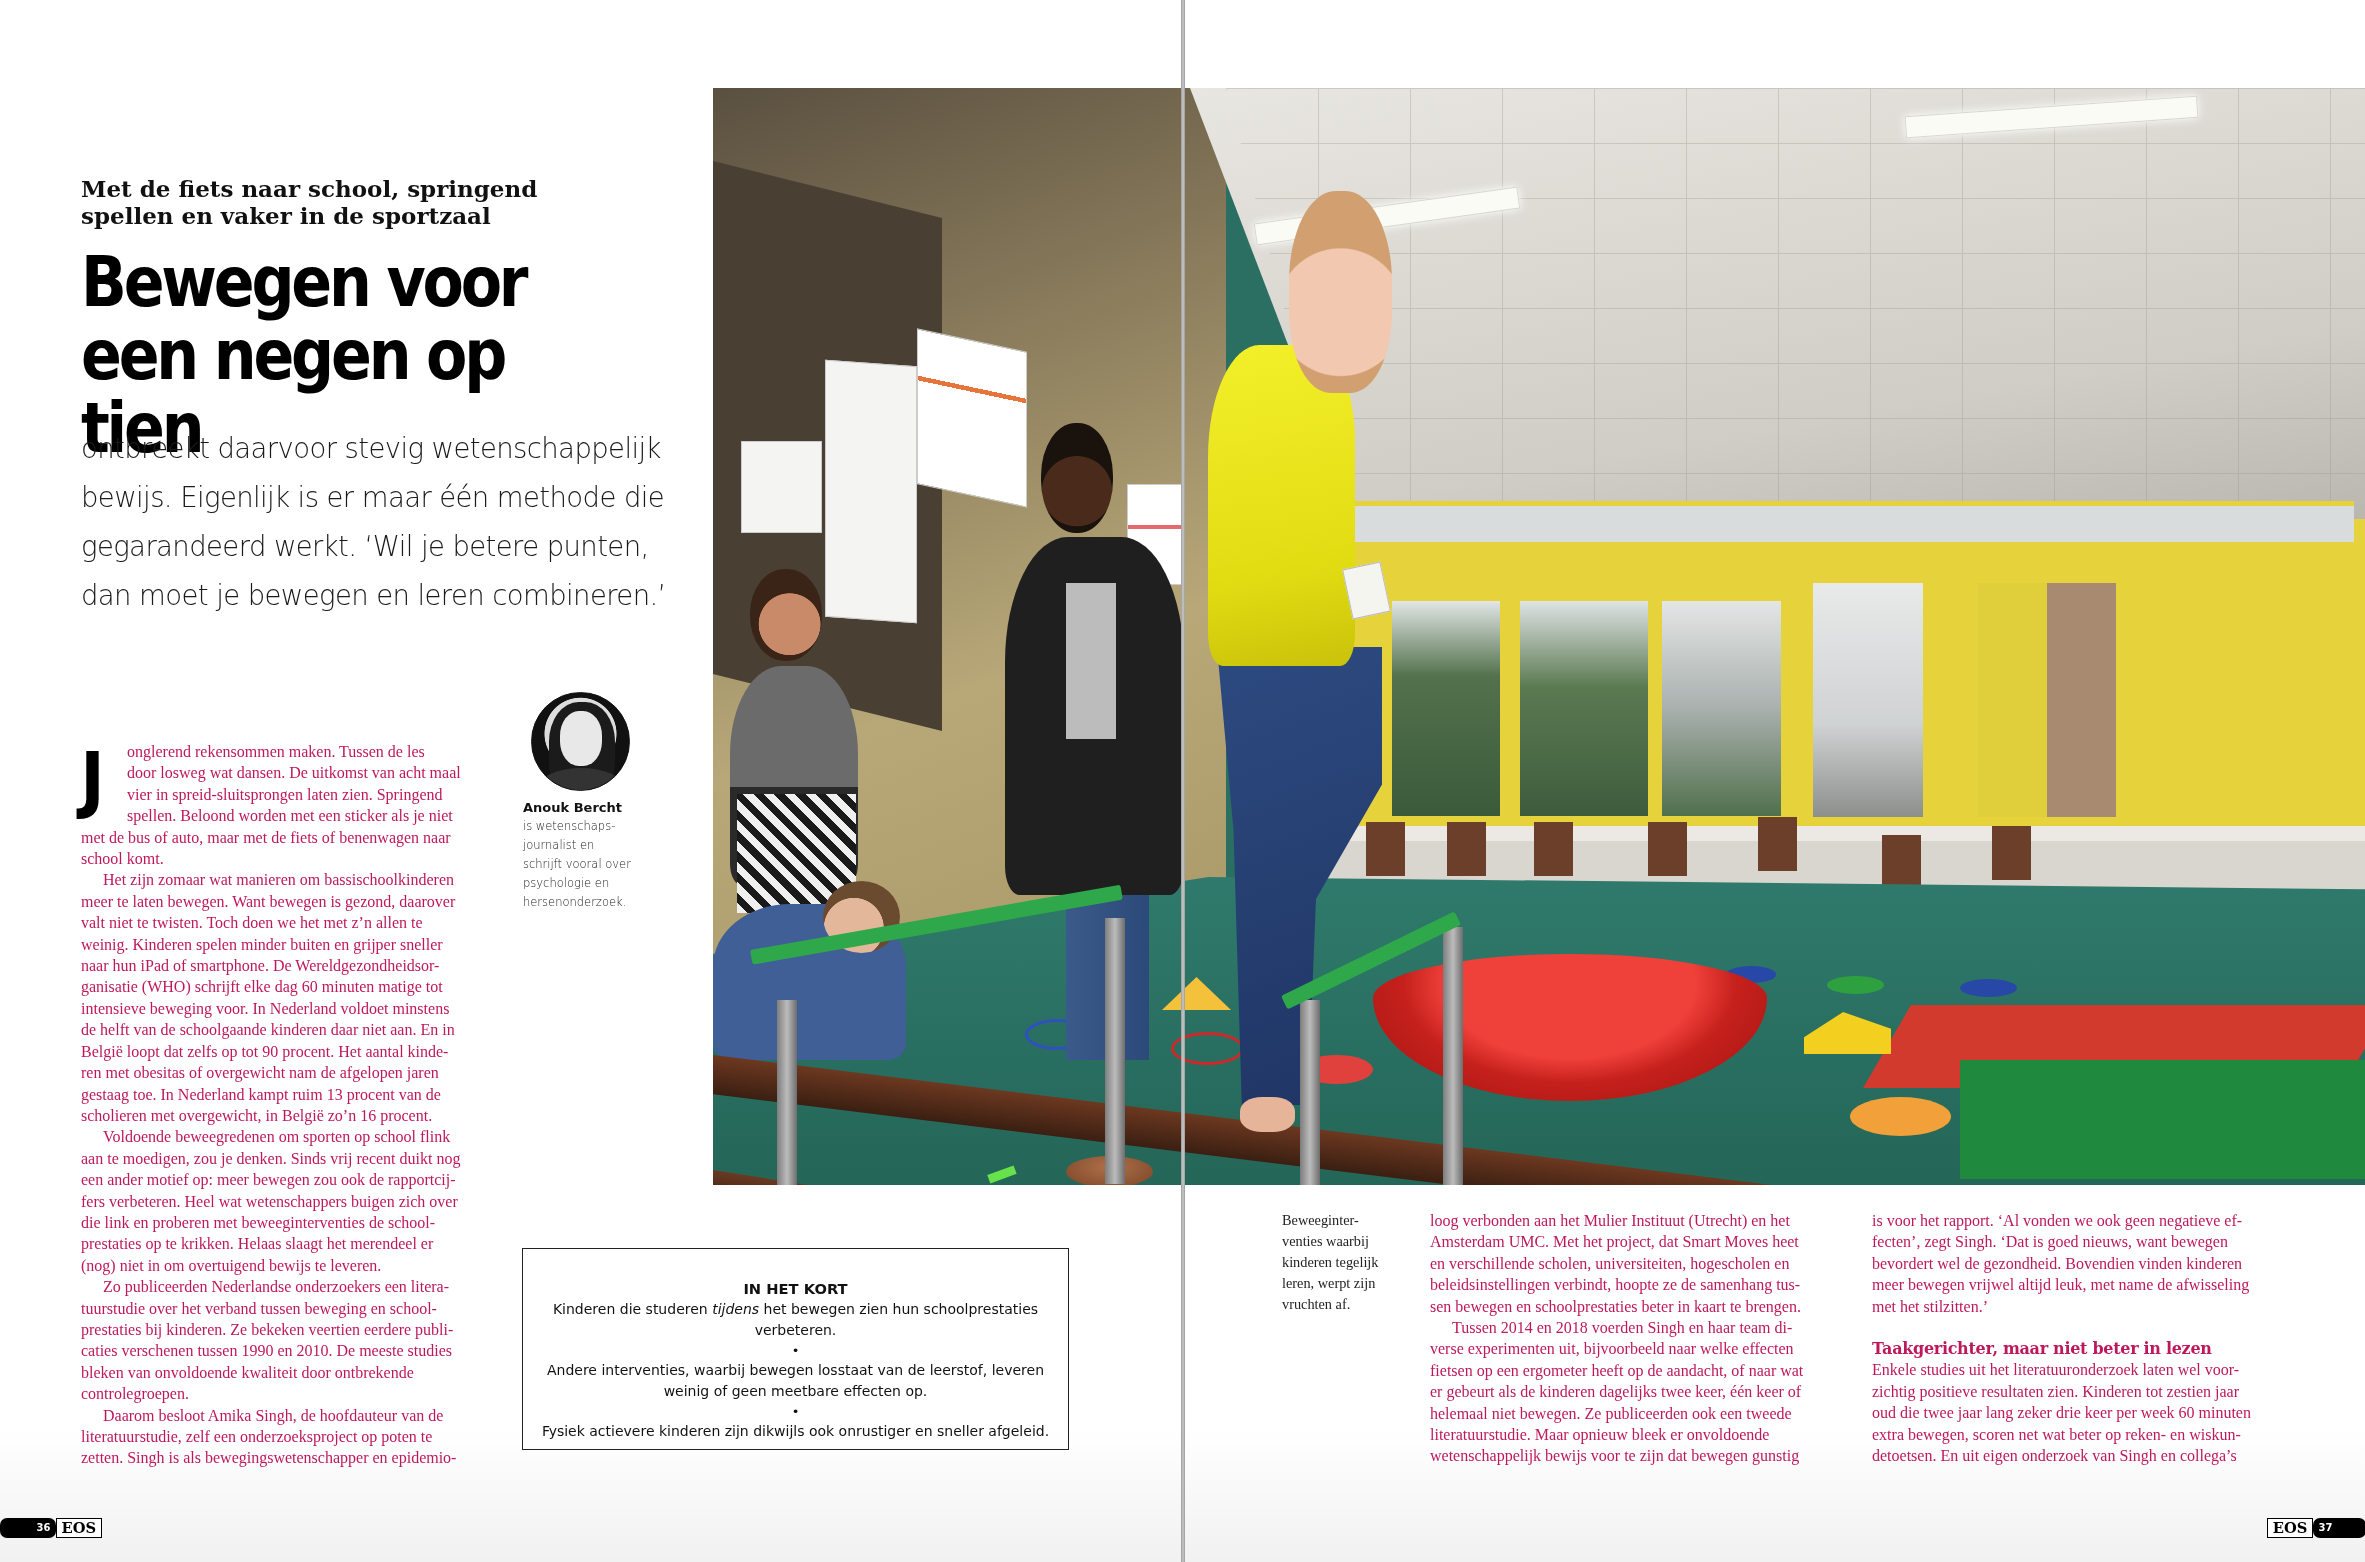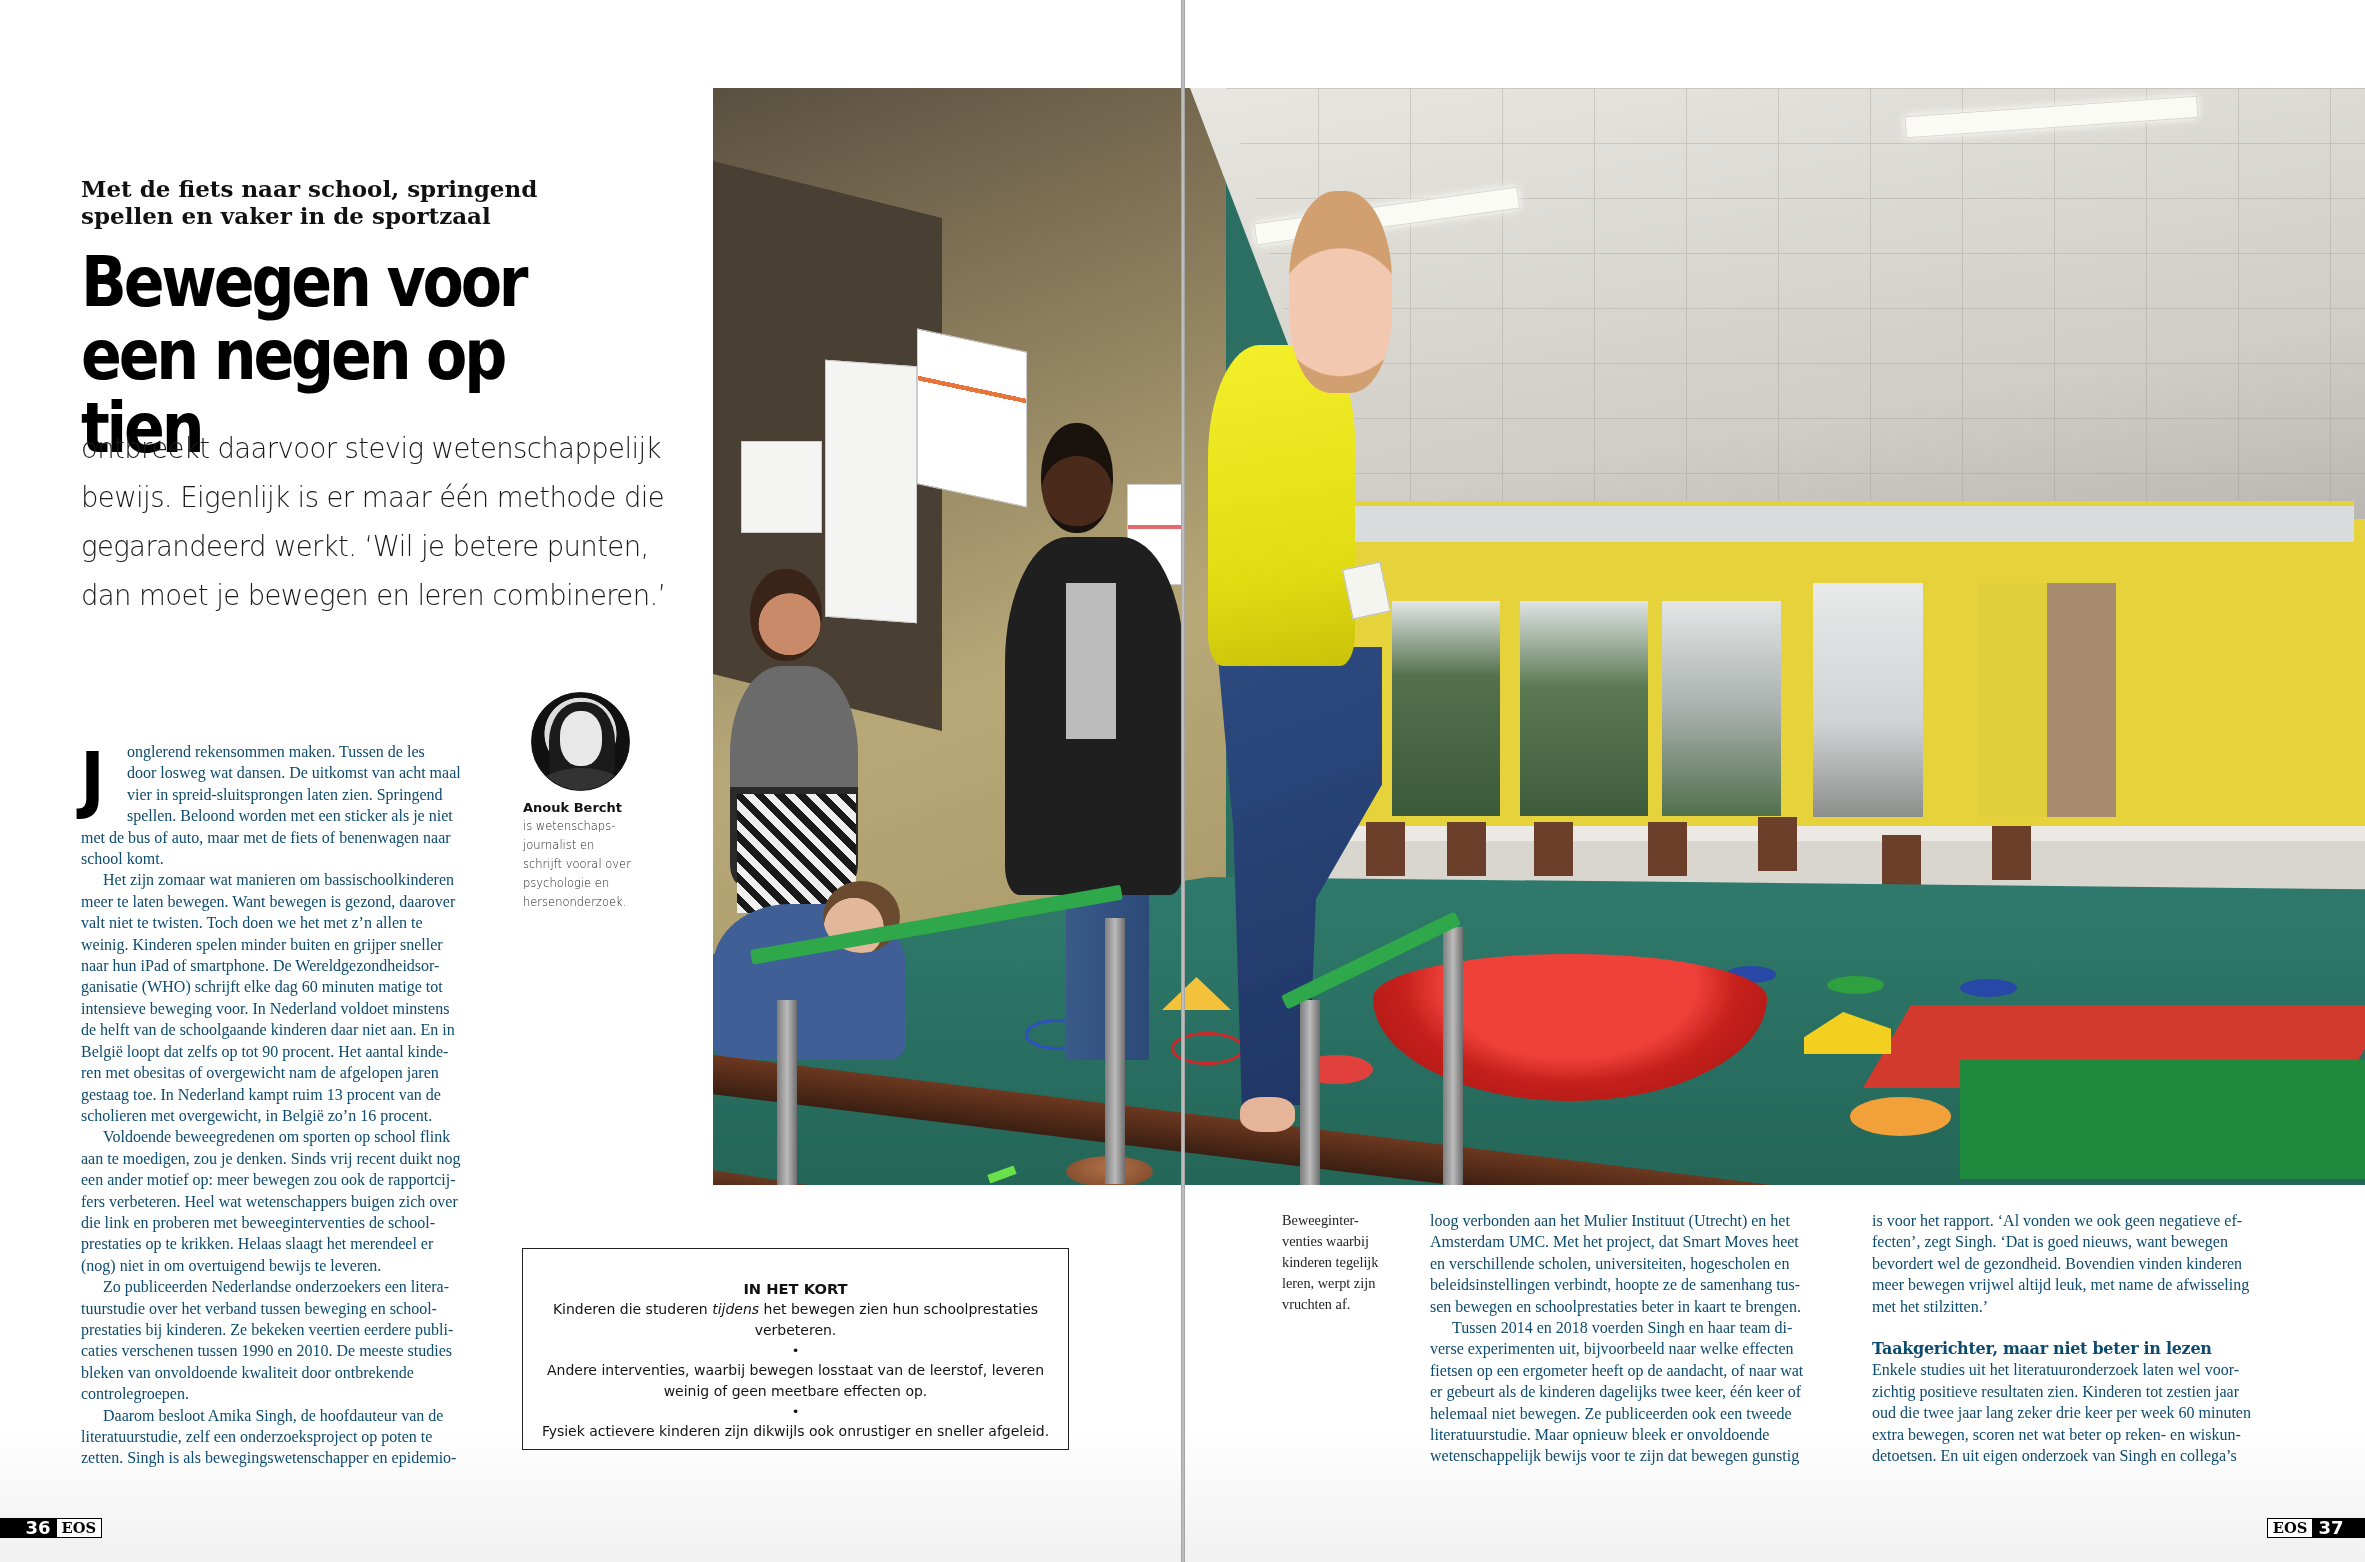--- a/index.html
+++ b/index.html
@@ -16,21 +16,21 @@
     font-family: "DejaVu Serif", serif; font-weight: bold; font-size: 23px; line-height: 26.6px; color: #111; }
   .headline { position: absolute; left: 81px; top: 246px; width: 587px;
     font-family: "DejaVu Sans", sans-serif; font-weight: 900; font-size: 70px; line-height: 73px;
     letter-spacing: -3.7px; transform: scaleX(0.86); transform-origin: left top; color: #000; }
   .headline span { display: block; }
   .intro { position: absolute; left: 81px; top: 424px; width: 568px;
     font-family: "DejaVu Sans", sans-serif; font-weight: 300; font-size: 27.5px; line-height: 49px; color: #1a1a1a;
     letter-spacing: -0.6px; }
   .intro span { display: block; white-space: nowrap; }
 
-  .body-col { position: absolute; font-family: "Liberation Serif", serif; font-size: 16px; line-height: 21.4px; color: #0c4a6e; }
+  .body-col { position: absolute; font-family: "Liberation Serif", serif; font-size: 16px; line-height: 21.4px; color: #be185d; }
   .left-col { left: 81px; top: 741px; width: 431px; }
   .line { display: block; white-space: nowrap; }
   .line.ind { padding-left: 22px; }
   .line.dc { padding-left: 46px; }
   .dropcap { position: absolute; left: 79px; top: 745px; font-family: "DejaVu Sans", sans-serif; font-weight: 900;
     font-size: 73px; line-height: 68px; color: #000; transform: scaleX(0.9); }
 
   .author { position: absolute; left: 523px; top: 692px; width: 115px; text-align: left; }
   .author .avatar { width: 99px; height: 99px; border-radius: 50%; border: 1.8px solid #111; margin: 0 auto 9.2px;
     background: radial-gradient(circle at 50% 42%, #f0f0f0 0 24%, #222 25% 34%, #ddd 35% 48%, #111 49%); position: relative; overflow: hidden; }
@@ -39,21 +39,21 @@
   .author .avatar .shoulders { position: absolute; left: 7.3px; top: 75px; width: 84px; height: 37px; border-radius: 50% 50% 0 0; background: #333; }
   .author .name { font-family: "DejaVu Sans", sans-serif; font-weight: bold; font-size: 13px; line-height: 16.5px; }
   .author .bio { font-family: "DejaVu Sans", sans-serif; font-weight: 300; font-size: 11.5px; line-height: 19px; color: #222; }
 
   .kort { position: absolute; left: 522px; top: 1248px; width: 547px; height: 202px; border: 1.4px solid #222;
     text-align: center; font-family: "DejaVu Sans", sans-serif; font-size: 14px; line-height: 21px; padding-top: 29px; color: #111; }
   .kort .title { font-weight: bold; font-size: 14.7px; }
   .kort .dot { font-size: 13px; line-height: 19px; }
 
   .folio { position: absolute; top: 1518px; height: 20px; display: flex; align-items: stretch; }
-  .folio .num { background: #000; color: #fff; font-family: "DejaVu Sans", sans-serif; font-weight: bold; font-size: 18px; line-height: 20px; padding: 0 5.5px; }
+  .folio .num { background: #000; color: #fff; font-family: "DejaVu Sans", sans-serif; font-weight: bold; font-size: 10px; line-height: 20px; padding: 0 5.5px; border-radius: 7px; }
   .folio .mag { background: #fff; color: #000; font-family: "DejaVu Serif", serif; font-weight: bold; font-size: 14.7px; line-height: 18.3px; padding: 0 4.6px; border: 1.4px solid #000; }
   .folio-left { left: 0; }
   .folio-left .num { width: 56px; text-align: right; }
   .folio-right { right: 0; }
   .folio-right .num { width: 53px; text-align: left; }
 
   
   .photo { position: absolute; left: 713px; top: 88px; width: 1652px; height: 1097px; overflow: hidden; background: #2b6e62; }
   .ph { position: absolute; }
   .wall-left { left: 0; top: 0; width: 513px; height: 972px; background: linear-gradient(160deg, #5a5040 0%, #8a7c5c 30%, #b8a878 60%, #a69464 100%); }

